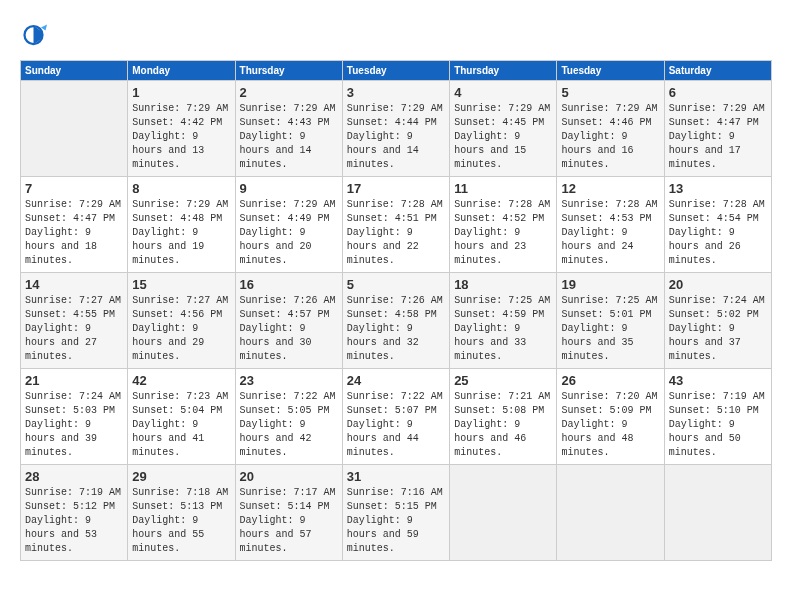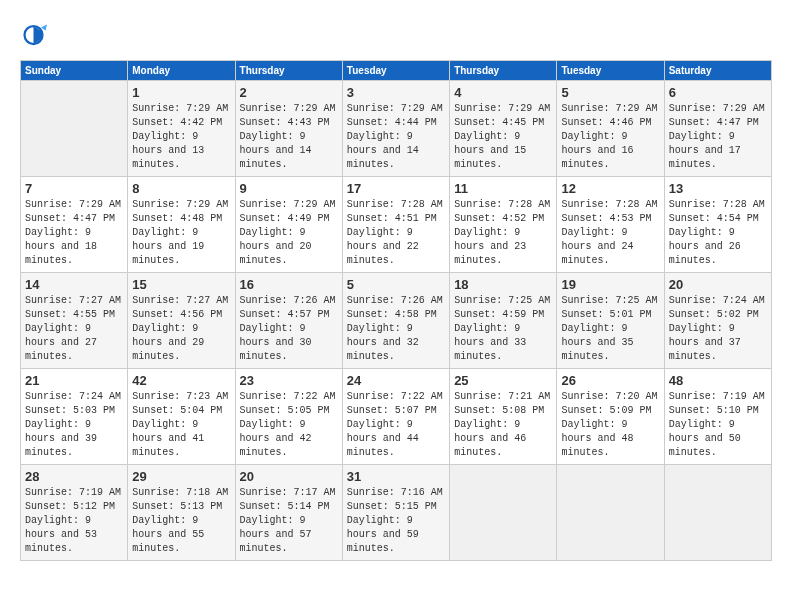--- a/index.html
+++ b/index.html
@@ -280,21 +280,21 @@
           Sunrise: 7:21 AM<br>Sunset: 5:08 PM<br>Daylight: 9 hours and 46 minutes.
         </div>
         </td>
         <td>
           <span class="day-number">26</span>
         <div class="day-info">
           Sunrise: 7:20 AM<br>Sunset: 5:09 PM<br>Daylight: 9 hours and 48 minutes.
         </div>
         </td>
         <td>
-          <span class="day-number">48</span>
+          <span class="day-number">43</span>
         <div class="day-info">
           Sunrise: 7:19 AM<br>Sunset: 5:10 PM<br>Daylight: 9 hours and 50 minutes.
         </div>
         </td>
       </tr>
       <tr>
         <td>
           <span class="day-number">28</span>
         <div class="day-info">
           Sunrise: 7:19 AM<br>Sunset: 5:12 PM<br>Daylight: 9 hours and 53 minutes.

